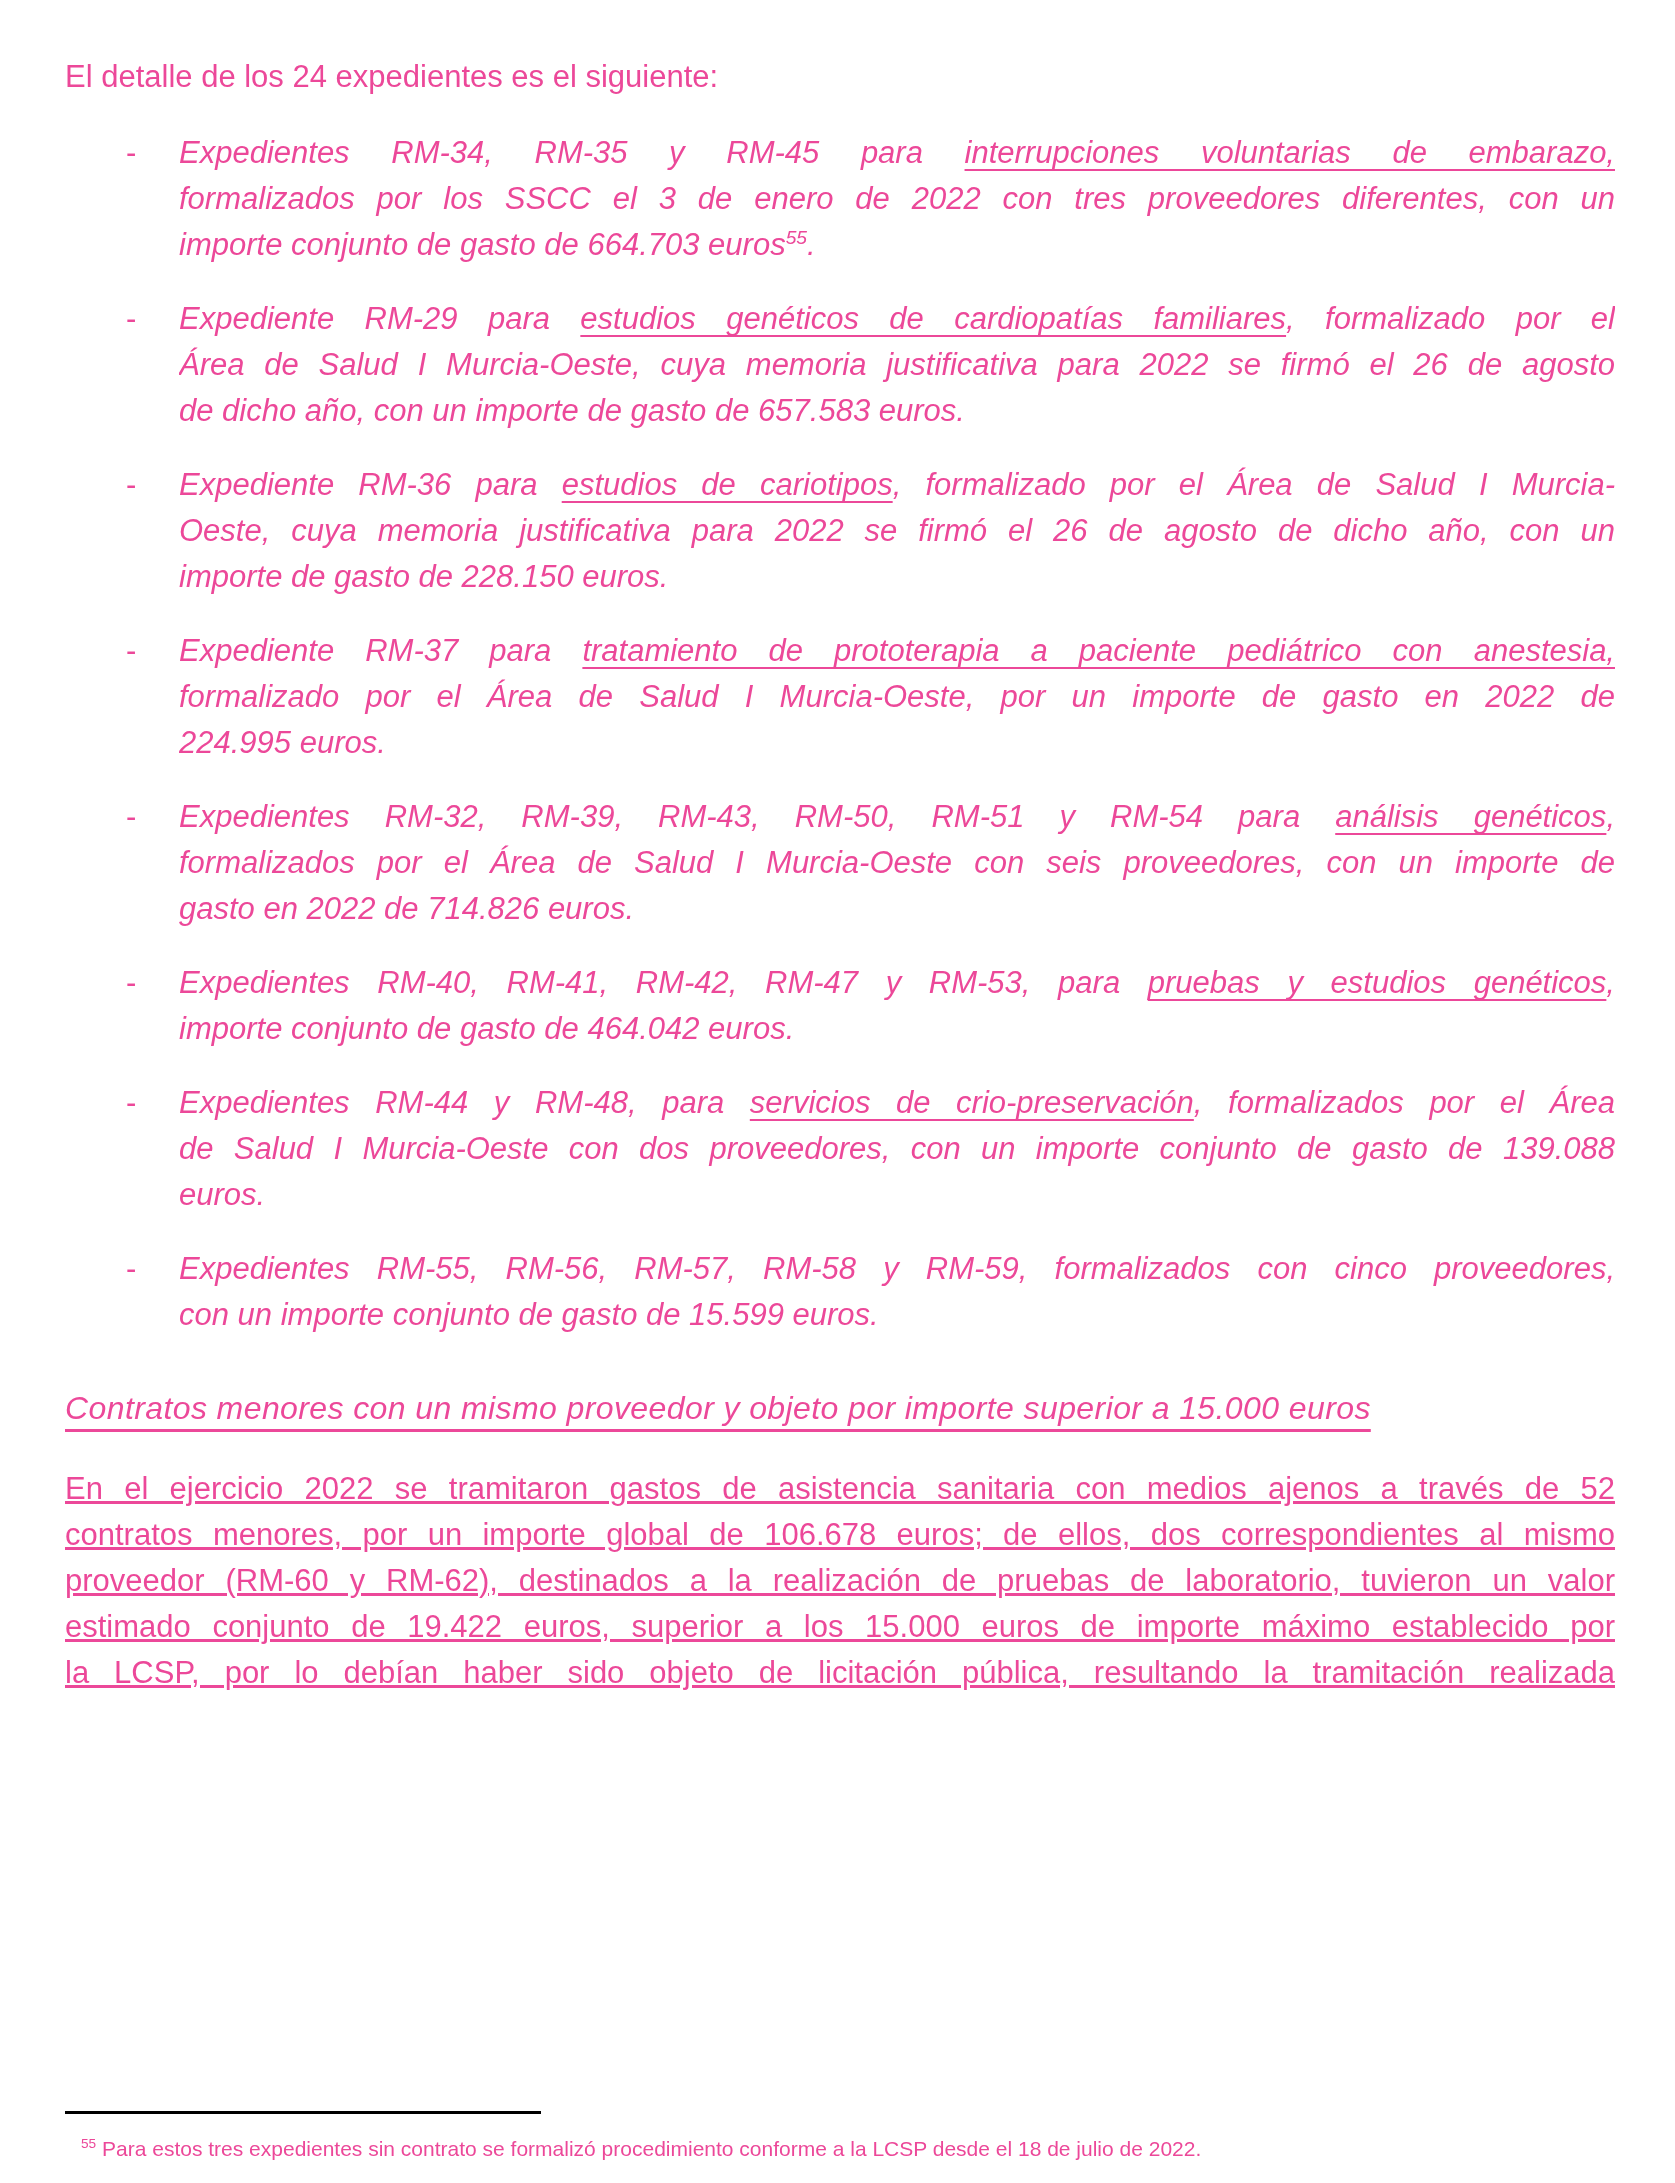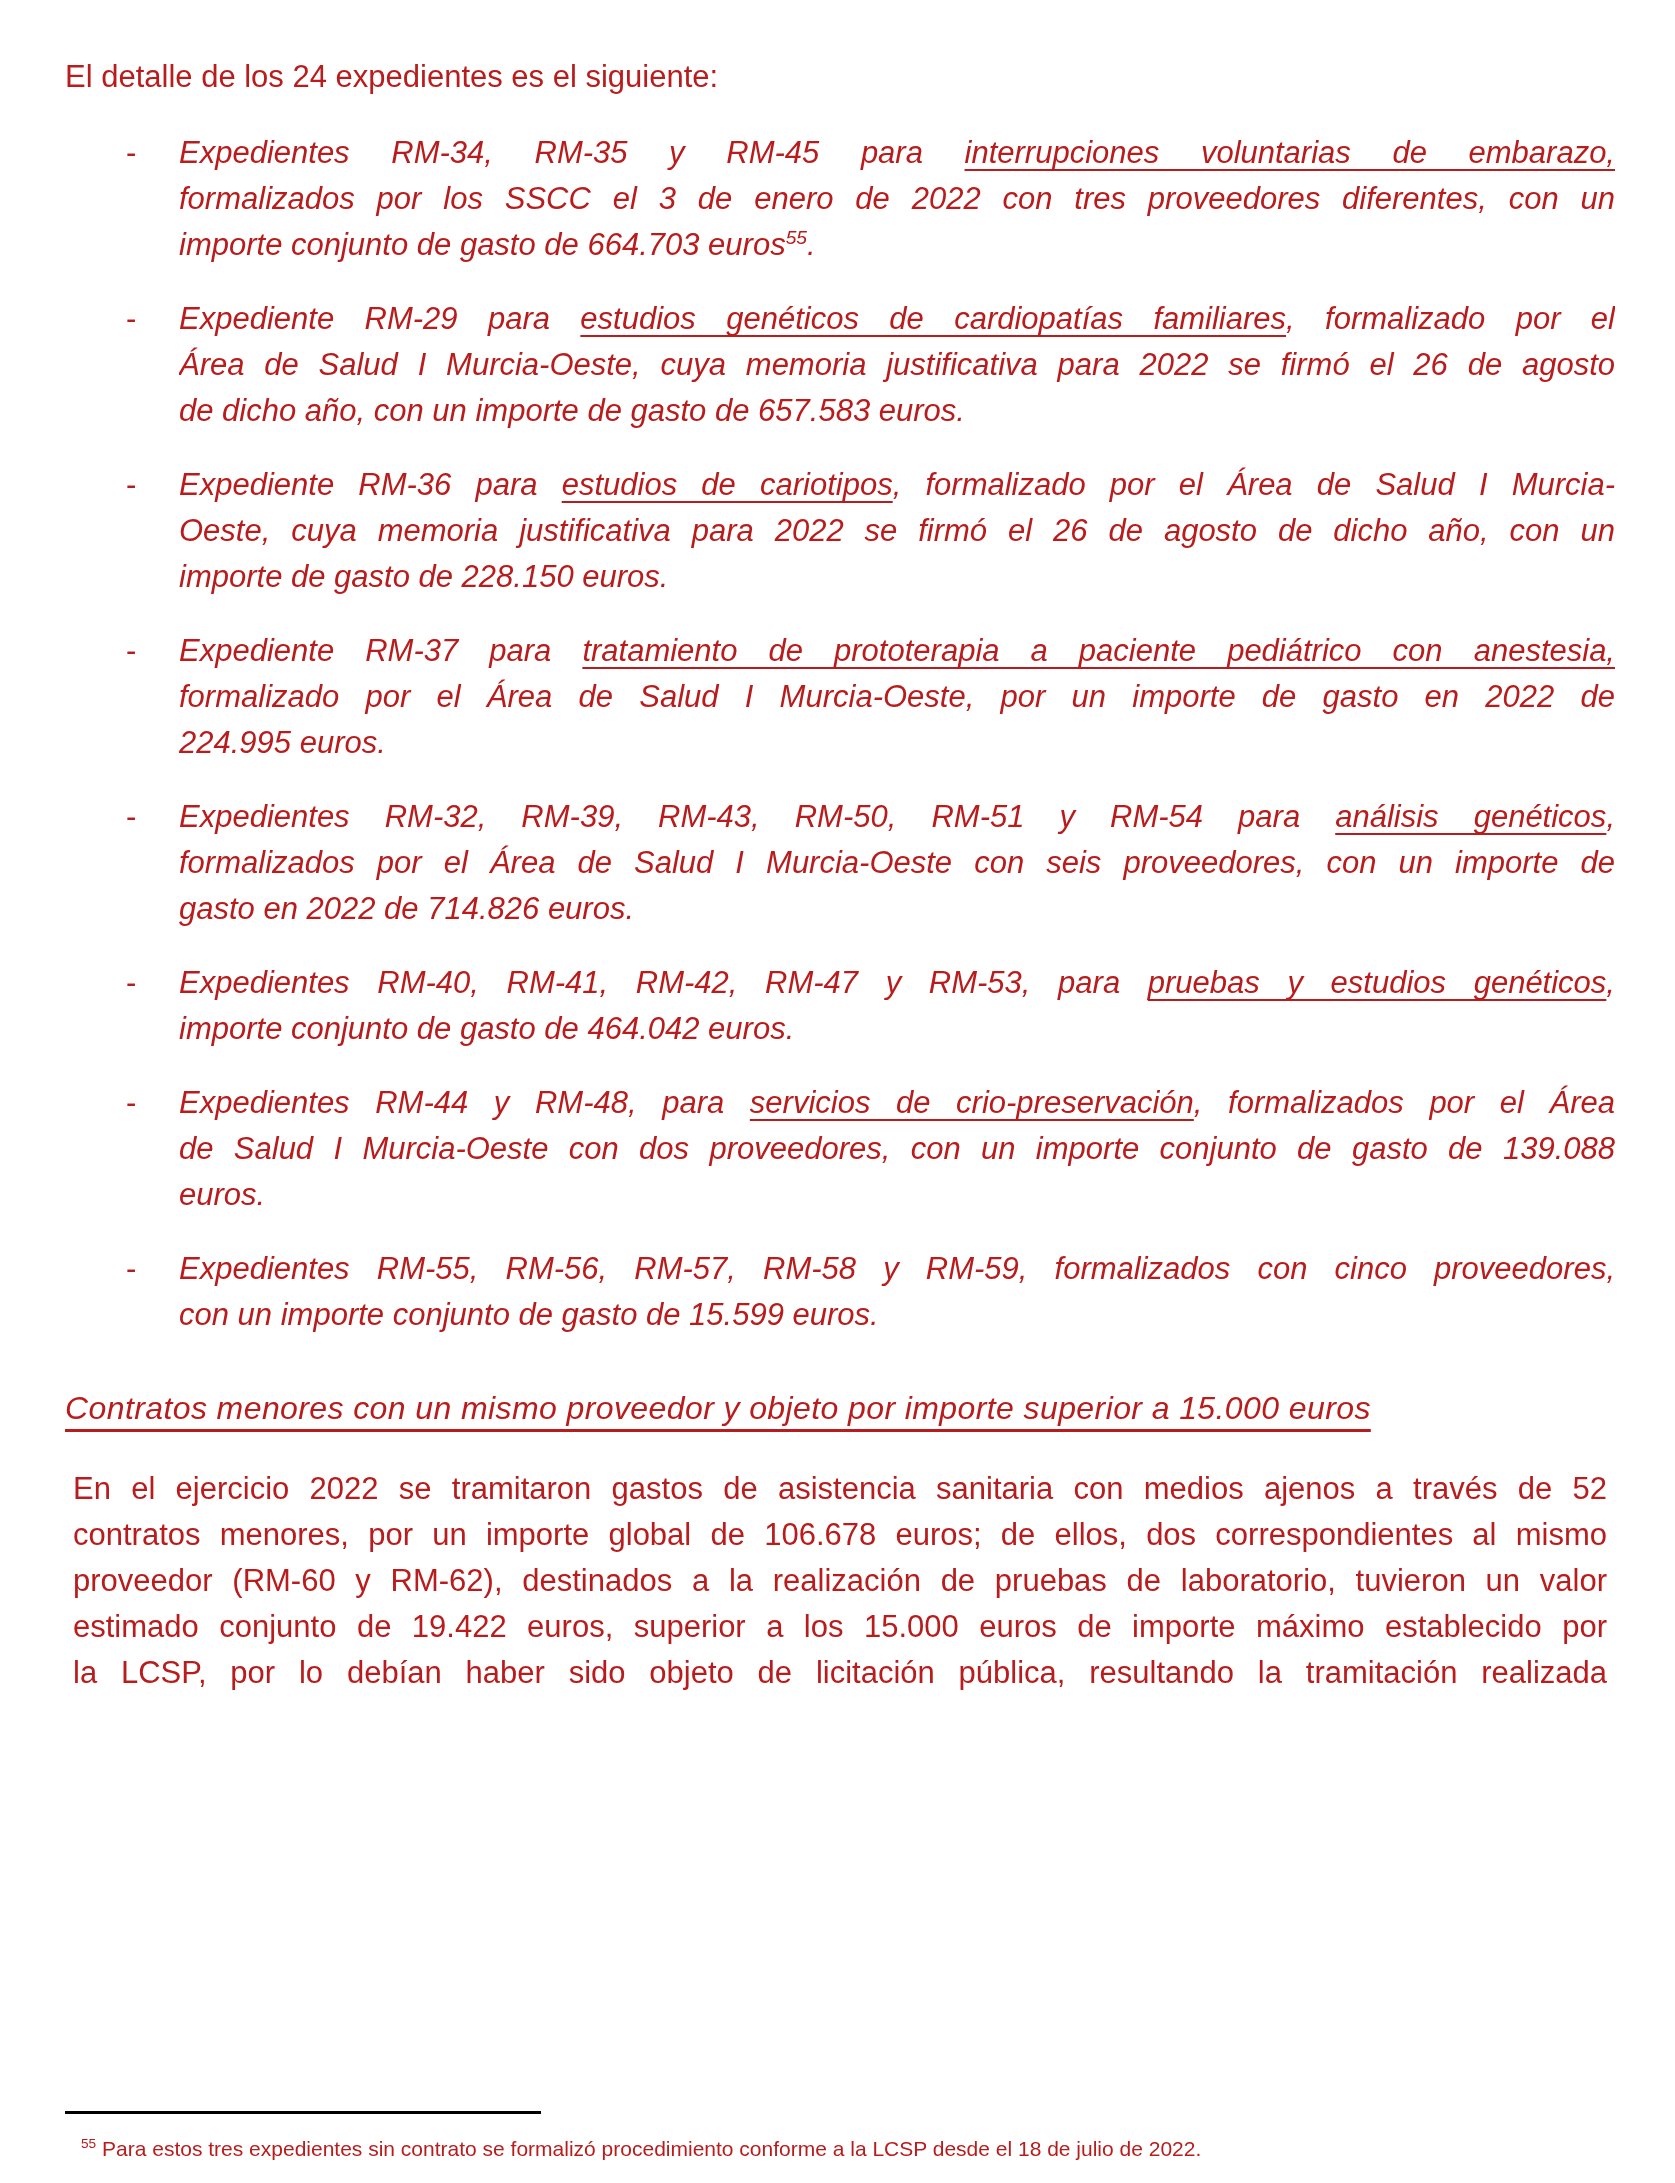--- a/index.html
+++ b/index.html
@@ -2,21 +2,21 @@
 <html style="font-size:12.6px"><head>
 <meta charset="utf-8">
 <style>
   html, body { margin: 0; padding: 0; background: #888; }
   .page {
     position: relative;
     width: 1676px;
     height: 2183px;
     margin: 0 auto;
     background: #ffffff;
-    color: #b91c1c;
+    color: #ec4899;
     font-family: "Liberation Sans", "DejaVu Sans", sans-serif;
     font-size: 31px;
     box-sizing: border-box;
     padding: 54px 61px 16px 65px;
     overflow: hidden;
   }
   .intro {
     margin: 0 0 30px 0;
     height: 46px;
     line-height: 46px;
@@ -63,21 +63,21 @@
     font-weight: normal;
     font-size: 32px;
     letter-spacing: 0.4px;
   }
   .section-heading .heading-text {
     text-decoration: underline;
     text-decoration-thickness: 3.2px;
     text-underline-offset: 9.5px;
     margin-top: 16px;
   }
-  .body-paragraph { margin: 8px; }
+  .body-paragraph { margin: 0; text-decoration: underline; }
   .footnote-area {
     position: absolute;
     left: 65px;
     right: 61px;
     top: 2111px;
   }
   .footnote-rule {
     width: 476px;
     height: 3.2px;
     background: #000;

